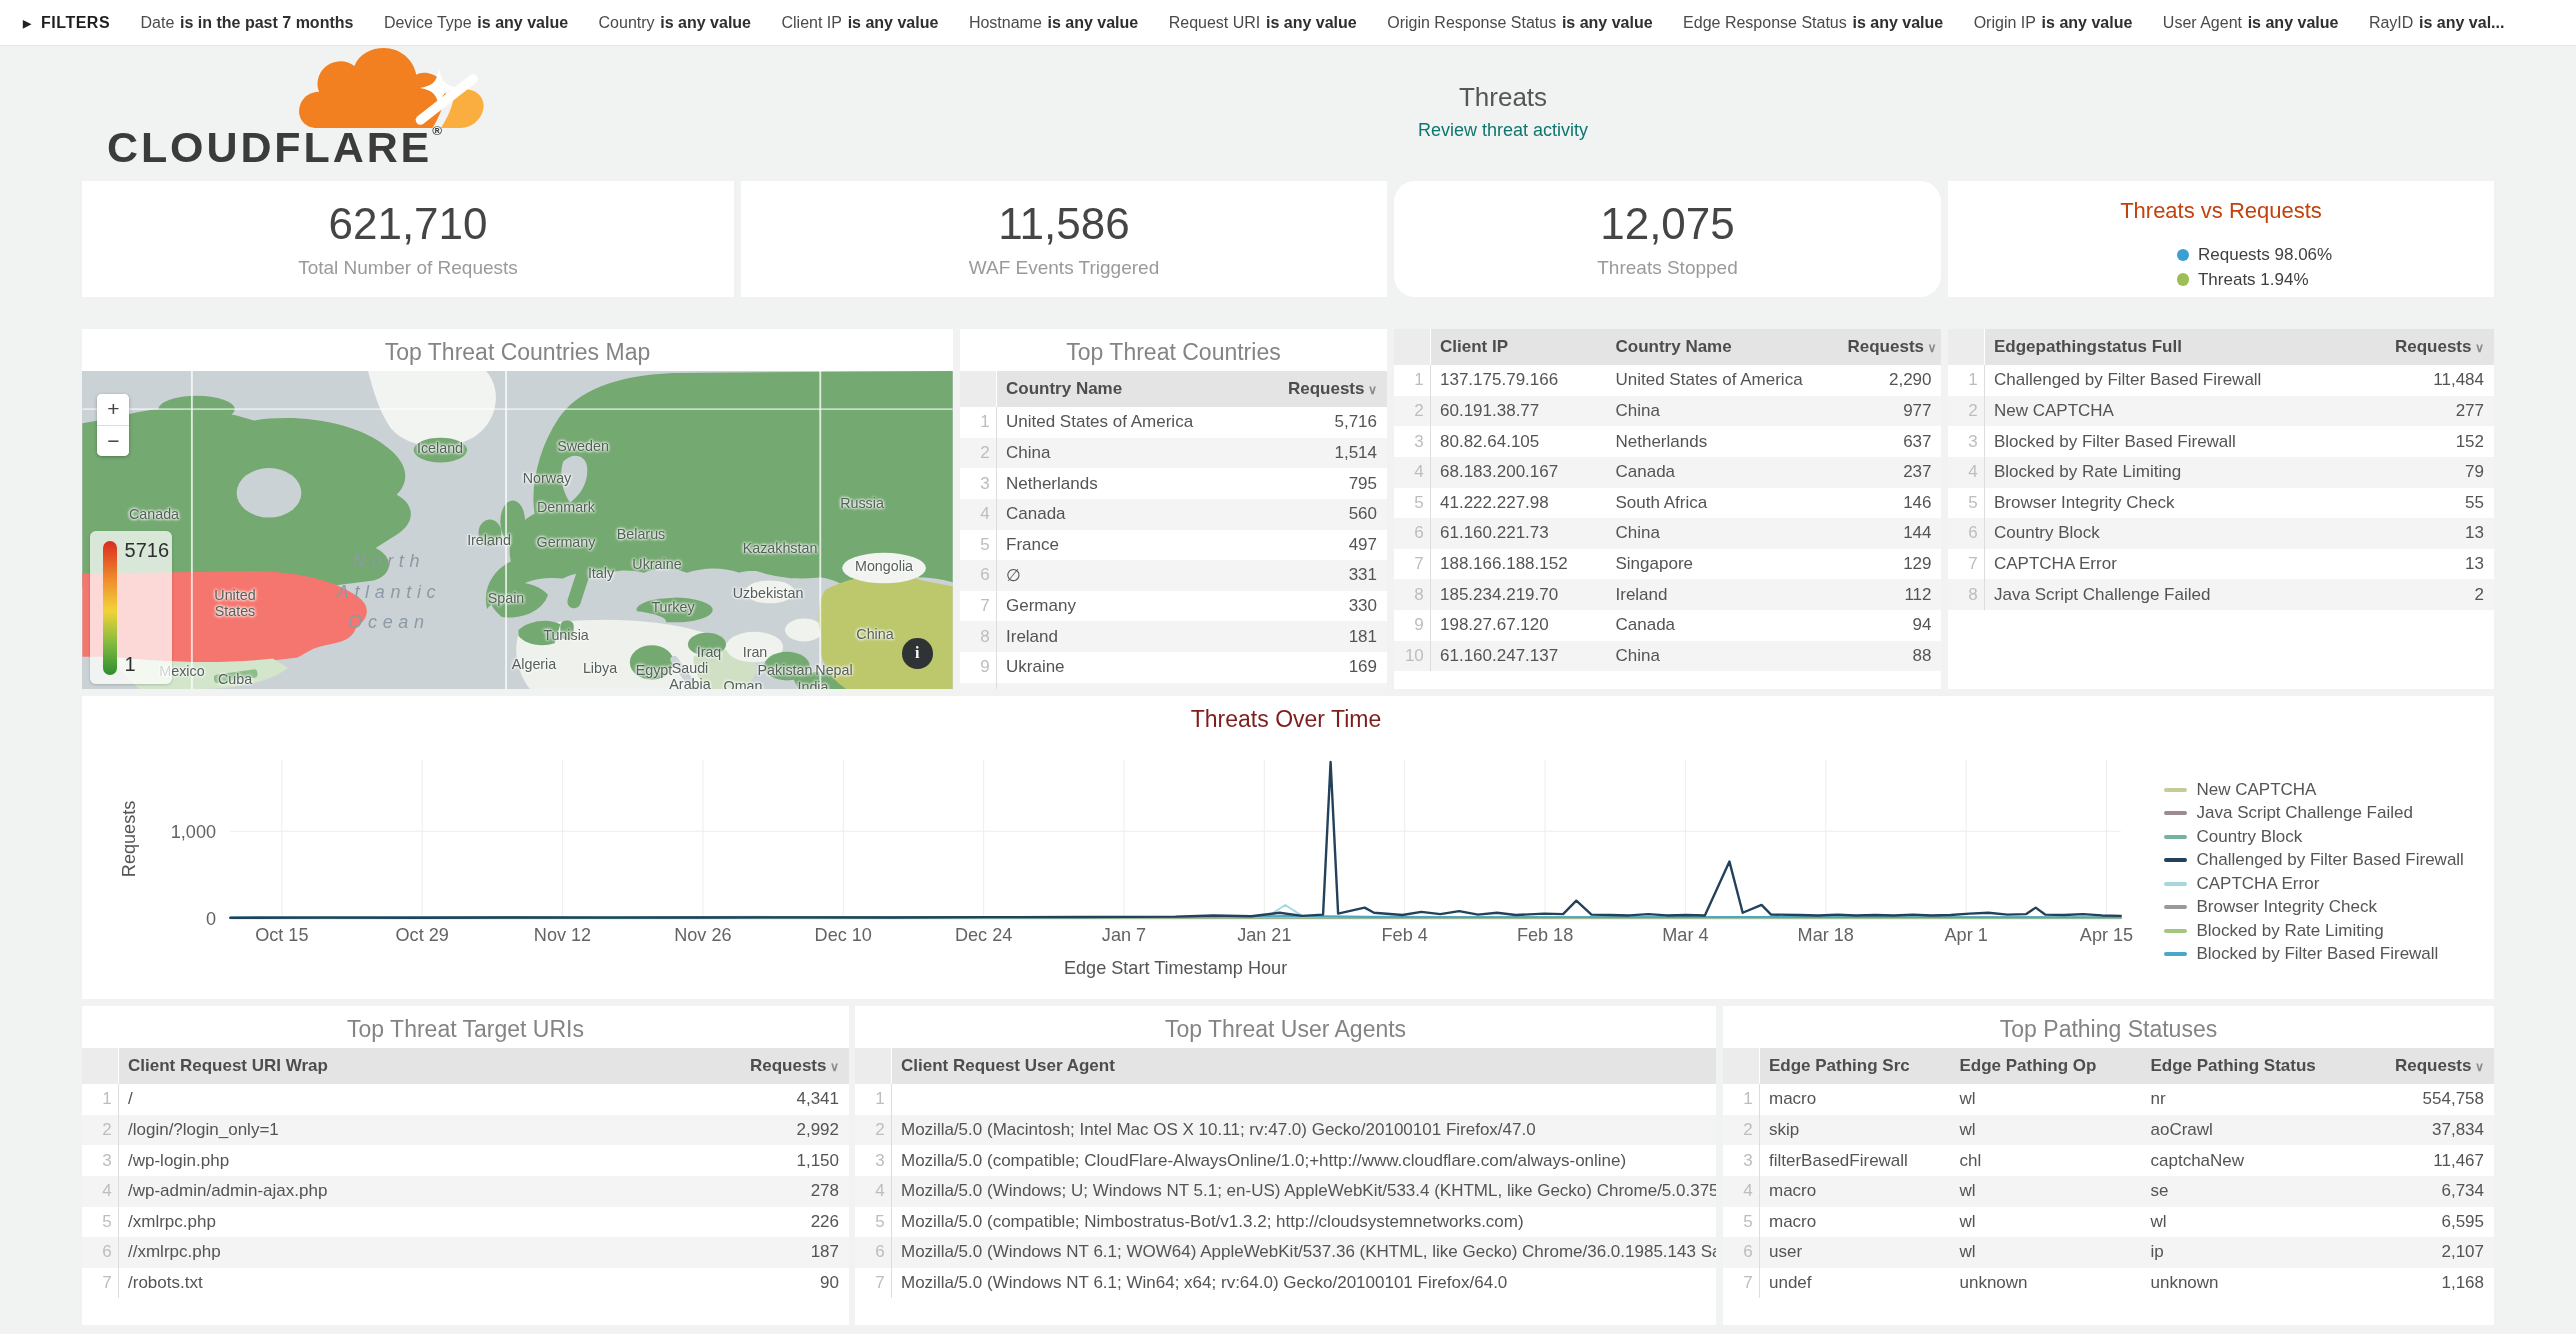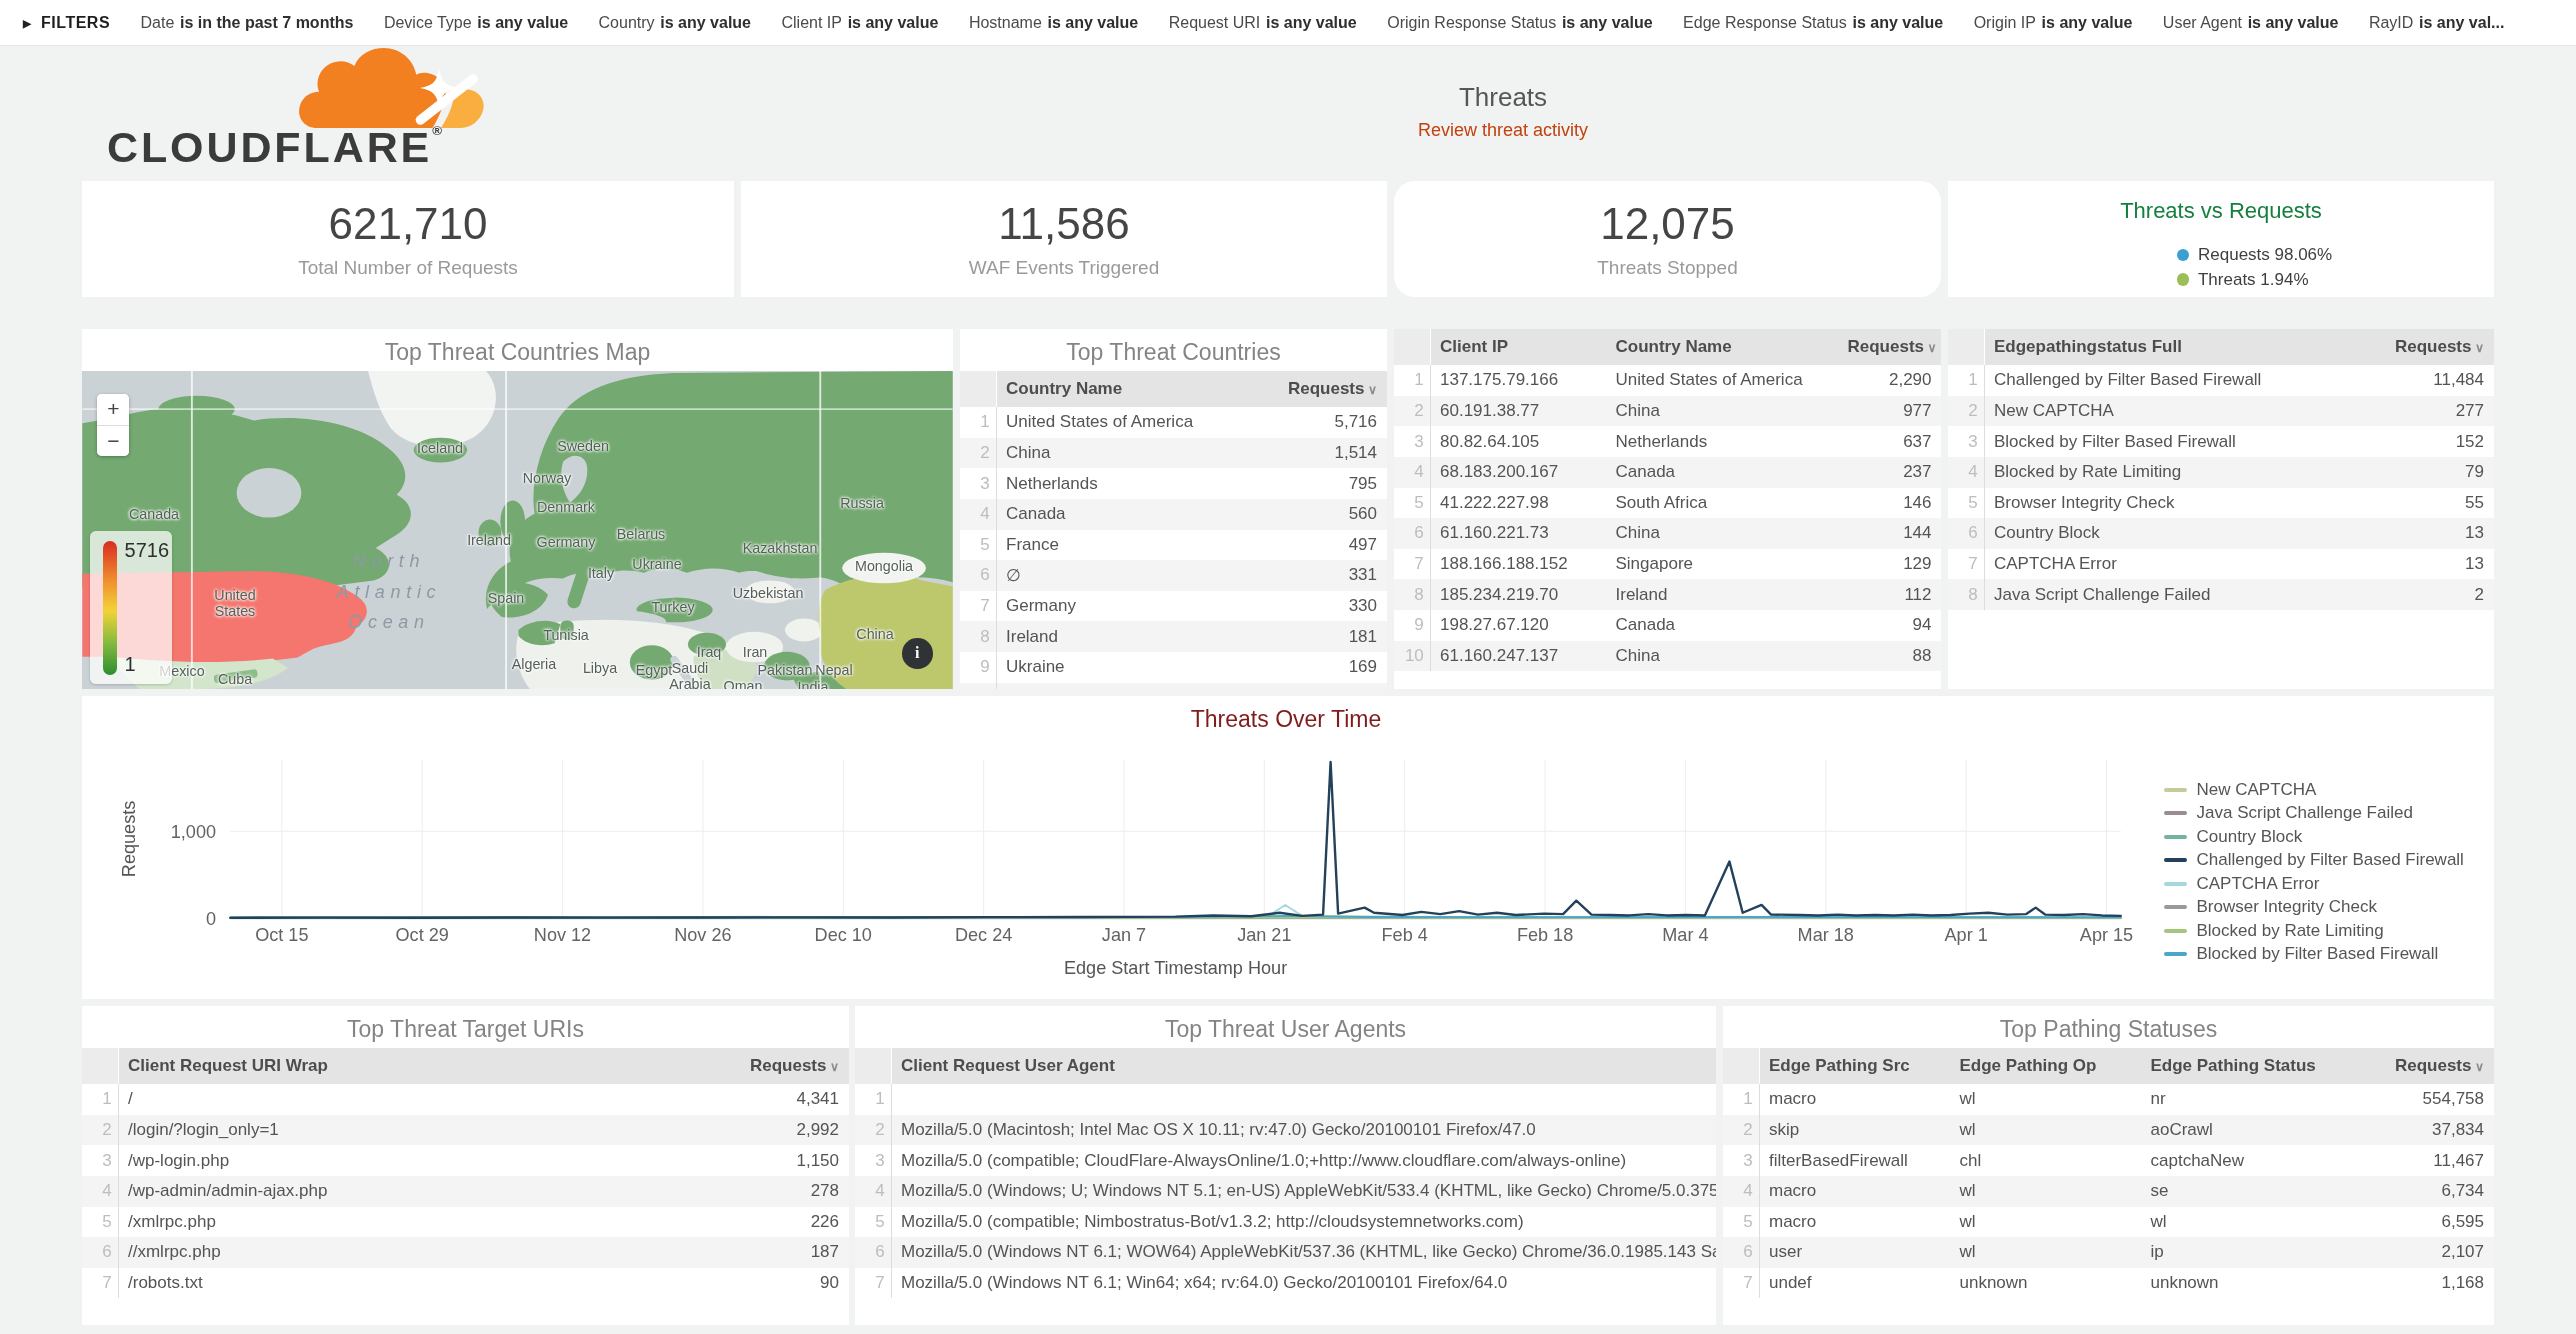--- a/index.html
+++ b/index.html
@@ -12,29 +12,29 @@
   .f-caret{font-size:10.5px;color:#222;}
   .f-item{color:#4a4a4a;flex:0 0 auto;cursor:pointer;}
   .f-item b{color:#2f2f2f;margin-left:5.7px;font-weight:bold;}
 
   
   .brand{position:absolute;left:107px;top:48px;width:400px;height:126px;}
   .brand-cloud{position:absolute;left:189px;top:0;}
   .brand-word{position:absolute;left:0;bottom:1.9px;font-size:43px;font-weight:bold;color:#3b3b3b;letter-spacing:2.9px;}
   .brand-reg{font-size:13.3px;vertical-align:top;color:#3b3b3b;}
   .page-title{position:absolute;left:1503px;top:82px;transform:translateX(-50%);font-size:26px;color:#565656;}
-  .page-sub{position:absolute;left:1503px;top:120px;transform:translateX(-50%);font-size:18px;color:#c2410c;}
+  .page-sub{position:absolute;left:1503px;top:120px;transform:translateX(-50%);font-size:18px;color:#0f766e;}
 
   
   .stats{position:absolute;left:82px;top:181px;width:2412px;height:116px;display:flex;gap:7px;}
   .tile{background:#fff;display:flex;flex-direction:column;align-items:center;justify-content:center;}
   .tile .val{font-size:44px;color:#454545;}
   .tile .lbl{font-size:19px;color:#9a9a9a;margin-top:7.6px;}
   .tile-ratio{background:#fff;position:relative;}
-  .ratio-title{text-align:center;padding-top:17px;font-size:22px;color:#15803d;}
+  .ratio-title{text-align:center;padding-top:17px;font-size:22px;color:#c2410c;}
   .ratio-legend{position:absolute;left:229px;top:59px;margin:0;padding:0;list-style:none;}
   .ratio-legend li{display:flex;align-items:center;gap:8.6px;font-size:17px;color:#3f3f3f;margin:4.8px 0;}
   .dot{width:12.4px;height:12.4px;border-radius:50%;flex:0 0 auto;}
 
   
   .panel{position:absolute;background:#fff;overflow:hidden;}
   .ptitle{height:42px;line-height:46px;text-align:center;font-size:23px;color:#848484;white-space:nowrap;}
 
   
   .tbl{width:100%;border-collapse:collapse;table-layout:fixed;font-size:17px;color:#545454;}

